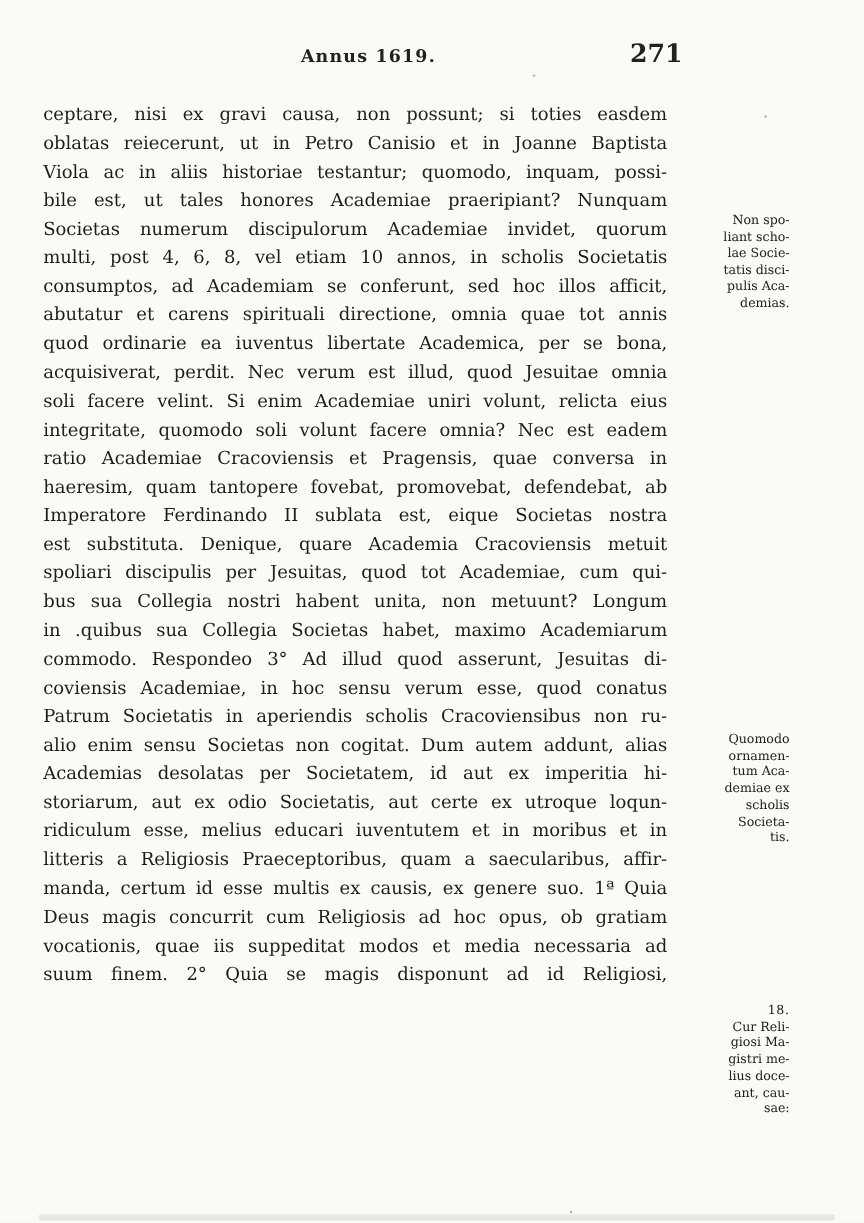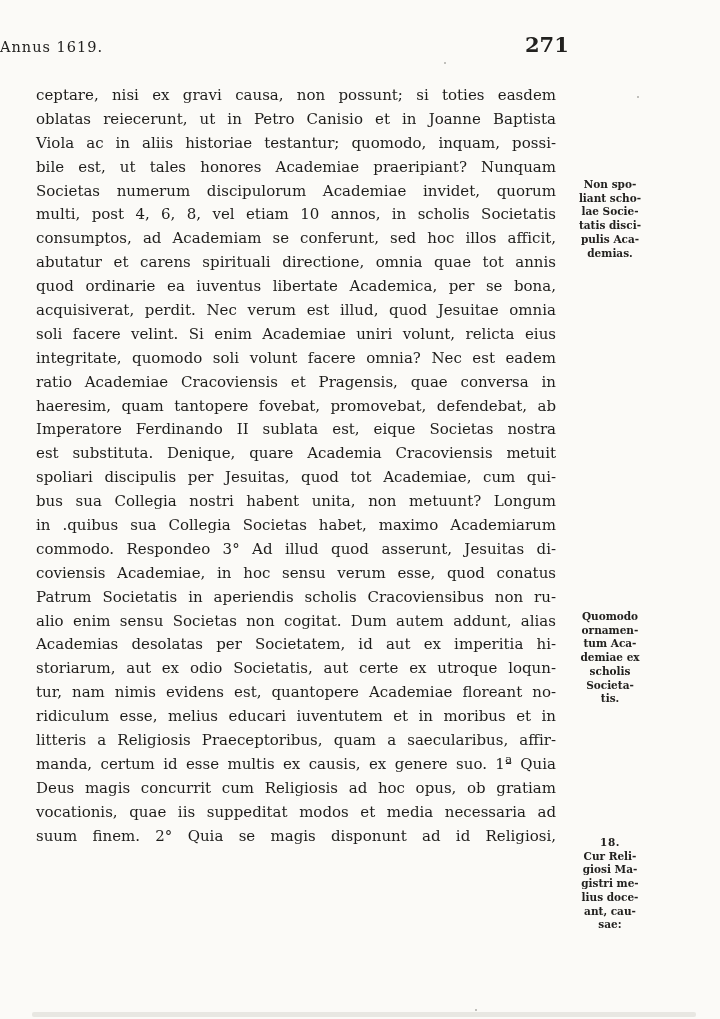--- a/index.html
+++ b/index.html
@@ -10,24 +10,24 @@
   .page{
     position:relative;
     width:720px;height:1019px;
     margin:0 auto;
     background:#fbfaf7;
     color:#201f1d;
     overflow:hidden;
   }
   .running-title{
     position:absolute;
-    left:0; top:39px; width:594px;
-    text-align:left;
+    left:10px; top:39px; width:594px;
+    text-align:center;
     font-size:14.5px;
-    font-weight:400;
+    font-weight:700;
     letter-spacing:1px;
     color:#22211f;
   }
   .page-number{
     position:absolute;
     top:32px; left:525px; width:36px;
     text-align:right;
     font-size:21px;
     font-weight:700;
     color:#22211f;
@@ -42,23 +42,23 @@
     font-size:15px;
     text-align:justify;
     text-align-last:justify;
     white-space:normal;
     color:#1e1d1b;
   }
   .margin-notes{position:absolute;left:0;top:0;width:720px;height:1019px;pointer-events:none;}
   .note{
     position:absolute;
     left:562px; width:96px;
-    text-align:center;
+    text-align:right;
     font-size:10.5px;
-    font-weight:700;
+    font-weight:400;
     line-height:13.7px;
     color:#22211f;
   }
   .note-line{min-height:13.7px;}
   .note-number{letter-spacing:.5px;}
   .speck{position:absolute;background:#6f6d6a;border-radius:50%;opacity:.55;}
   .speck.s1{left:475px;top:1009px;width:2px;height:2px;}
   .speck.s2{left:444px;top:62px;width:2px;height:2px;}
   .speck.s3{left:637px;top:96px;width:2px;height:2px;}
   .scan-edge{
@@ -95,21 +95,20 @@
       <div class="line">est substituta. Denique, quare Academia Cracoviensis metuit</div>
       <div class="line">spoliari discipulis per Jesuitas, quod tot Academiae, cum qui-</div>
       <div class="line">bus sua Collegia nostri habent unita, non metuunt? Longum</div>
       <div class="line">in .quibus sua Collegia Societas habet, maximo Academiarum</div>
       <div class="line">commodo. Respondeo 3° Ad illud quod asserunt, Jesuitas di-</div>
       <div class="line">coviensis Academiae, in hoc sensu verum esse, quod conatus</div>
       <div class="line">Patrum Societatis in aperiendis scholis Cracoviensibus non ru-</div>
       <div class="line">alio enim sensu Societas non cogitat. Dum autem addunt, alias</div>
       <div class="line">Academias desolatas per Societatem, id aut ex imperitia hi-</div>
       <div class="line">storiarum, aut ex odio Societatis, aut certe ex utroque loqun-</div>
-      <div class="line">tur, nam nimis evidens est, quantopere Academiae floreant no-</div>
       <div class="line">ridiculum esse, melius educari iuventutem et in moribus et in</div>
       <div class="line">litteris a Religiosis Praeceptoribus, quam a saecularibus, affir-</div>
       <div class="line">manda, certum id esse multis ex causis, ex genere suo. 1ª Quia</div>
       <div class="line">Deus magis concurrit cum Religiosis ad hoc opus, ob gratiam</div>
       <div class="line">vocationis, quae iis suppeditat modos et media necessaria ad</div>
       <div class="line">suum finem. 2° Quia se magis disponunt ad id Religiosi,</div>
     </div>
 
   <div class="margin-notes" id="margin-notes">
       <div class="note" style="top: 178px;">

